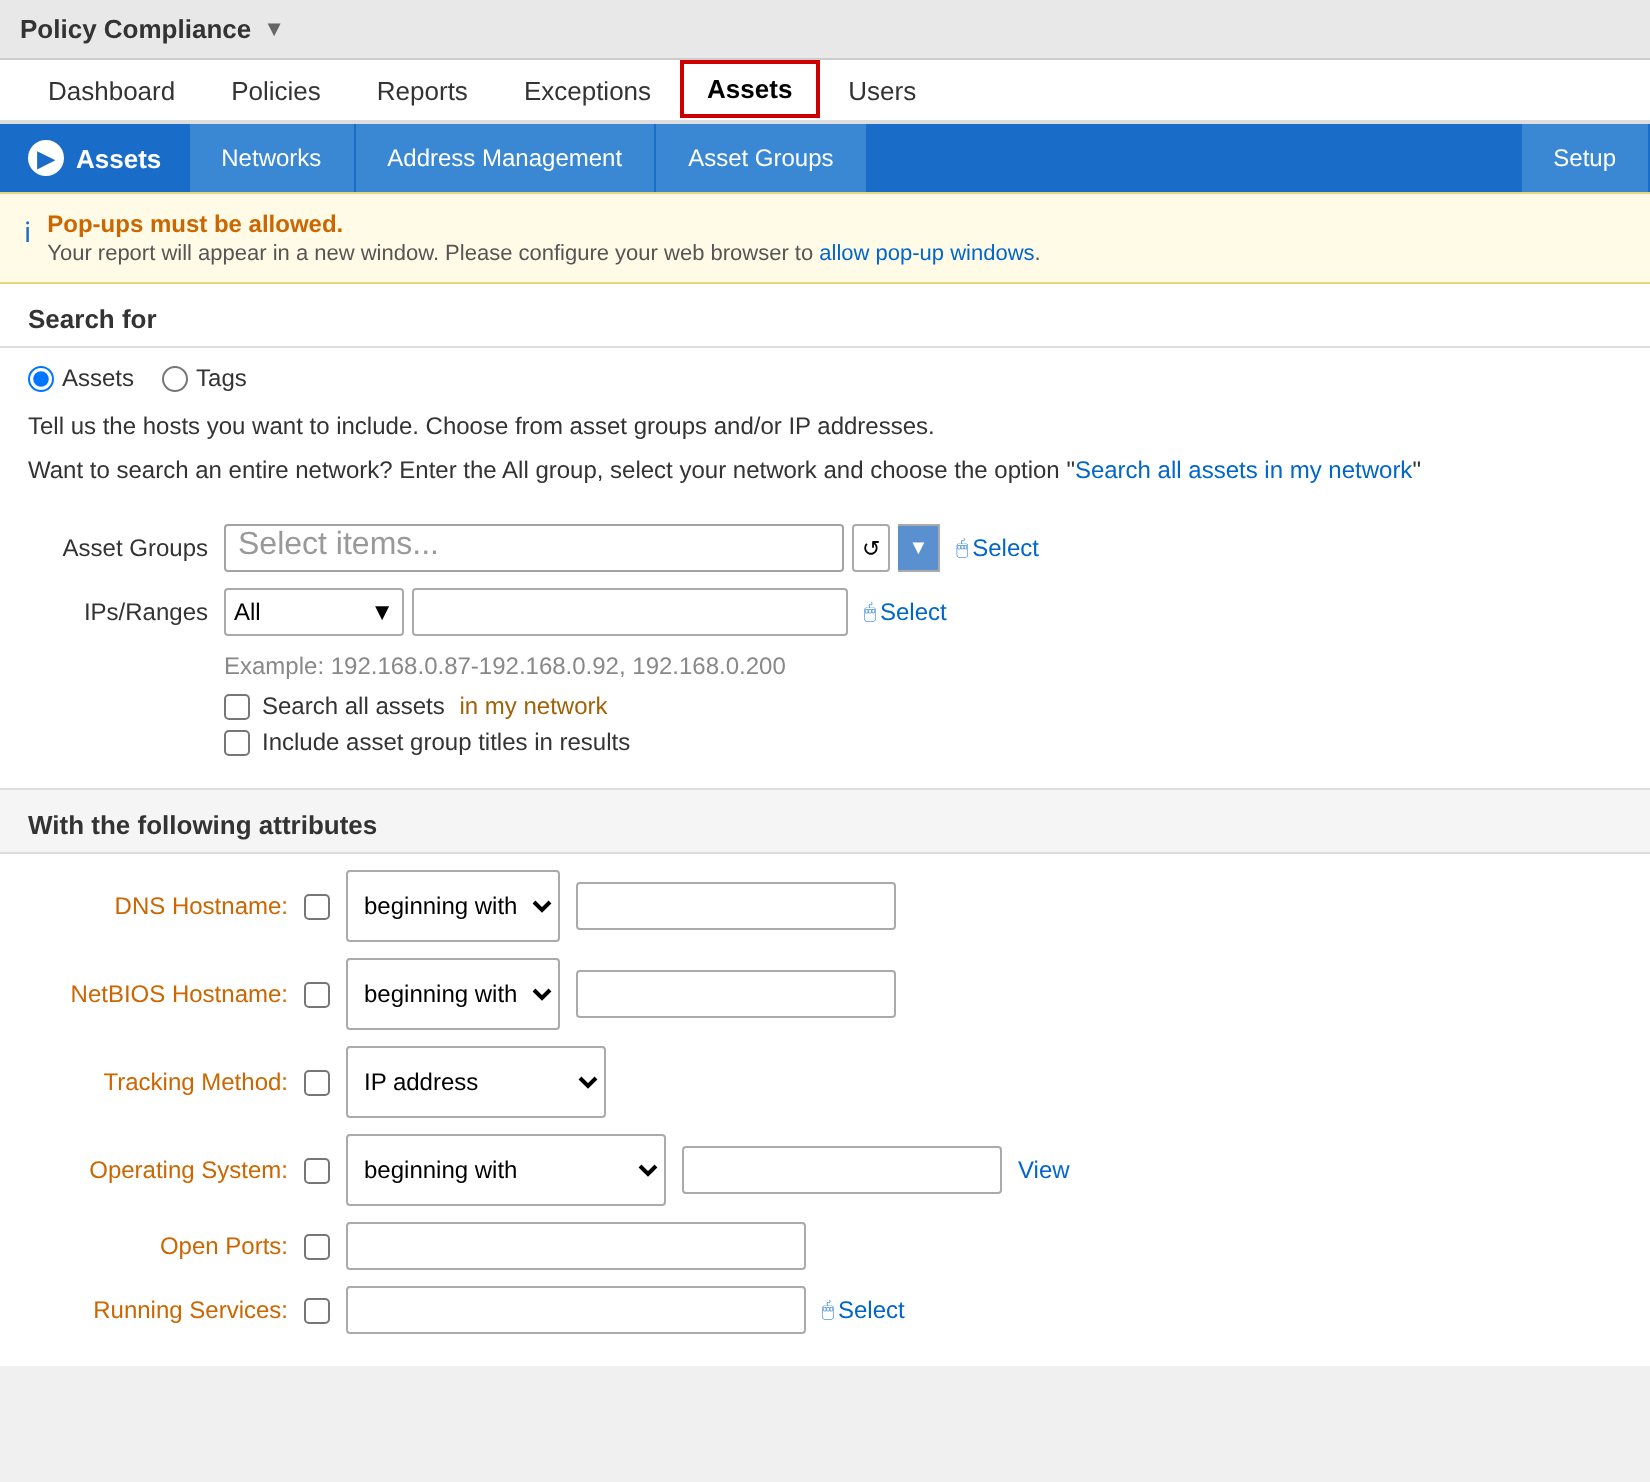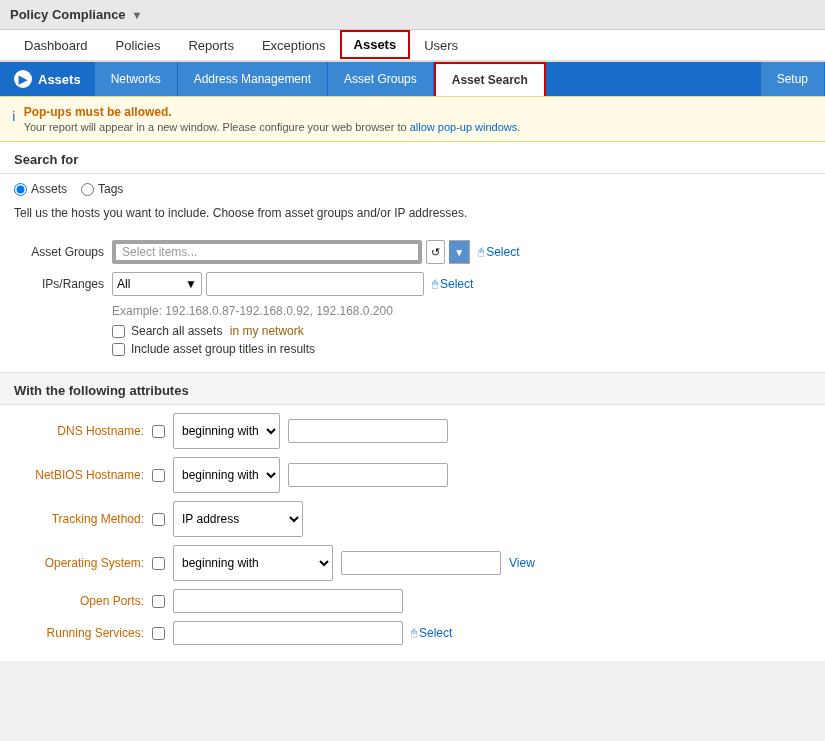--- a/index.html
+++ b/index.html
@@ -184,30 +184,30 @@
       color: #333;
       text-align: right;
     }
 
     .select-input-wrap {
       display: flex;
       align-items: center;
       gap: 4px;
     }
     .select-items {
-      border: 4px solid #a3a3a3;
+      border: 1px solid #a3a3a3;
       background: #fff;
       padding: 3px 6px;
-      font-size: 12px;
+      font-size: 16px;
       width: 310px;
       height: 24px;
       color: #999;
       border-radius: 2px;
       display: flex;
-      align-items: center;
+      align-items: flex-end;
       justify-content: space-between;
     }
     .refresh-btn {
       background: #fff;
       border: 1px solid #aaa;
       border-radius: 2px;
       padding: 2px 4px;
       cursor: pointer;
       font-size: 11px;
       height: 24px;
@@ -359,21 +359,20 @@
 </div>
 
 <div class="sub-nav">
   <div class="sub-nav-brand">
     <span class="brand-icon">▶</span>
     <span>Assets</span>
   </div>
   <div class="sub-nav-tab">Networks</div>
   <div class="sub-nav-tab">Address Management</div>
   <div class="sub-nav-tab">Asset Groups</div>
-  <div class="sub-nav-tab active">Asset Search</div>
   <div class="sub-nav-tab setup" style="margin-left:auto;">Setup</div>
 </div>
 
 <div class="info-banner">
   <span class="info-icon">ℹ</span>
   <div class="info-text">
     <strong>Pop-ups must be allowed.</strong>
     <p>
       Your report will appear in a new window. Please configure your web browser to
       <a>allow pop-up windows</a>.
@@ -391,20 +390,23 @@
         <input type="radio" name="searchtype" checked="" style="">
         <span>Assets</span>
       </label>
       <label>
         <input type="radio" name="searchtype" style="">
         <span>Tags</span>
       </label>
     </div>
 
     <p class="hint-text">Tell us the hosts you want to include. Choose from asset groups and/or IP addresses.</p>
+    <p class="hint-text">
+      Want to search an entire network? Enter the All group, select your network and choose the option "<a>Search all assets in my network</a>"
+    </p>
 
     <br>
 
     
     <div class="form-row">
       <div class="form-label">Asset Groups</div>
       <div class="select-input-wrap">
         <div class="select-items">
           <span style="color:#999;">Select items...</span>
         </div>

